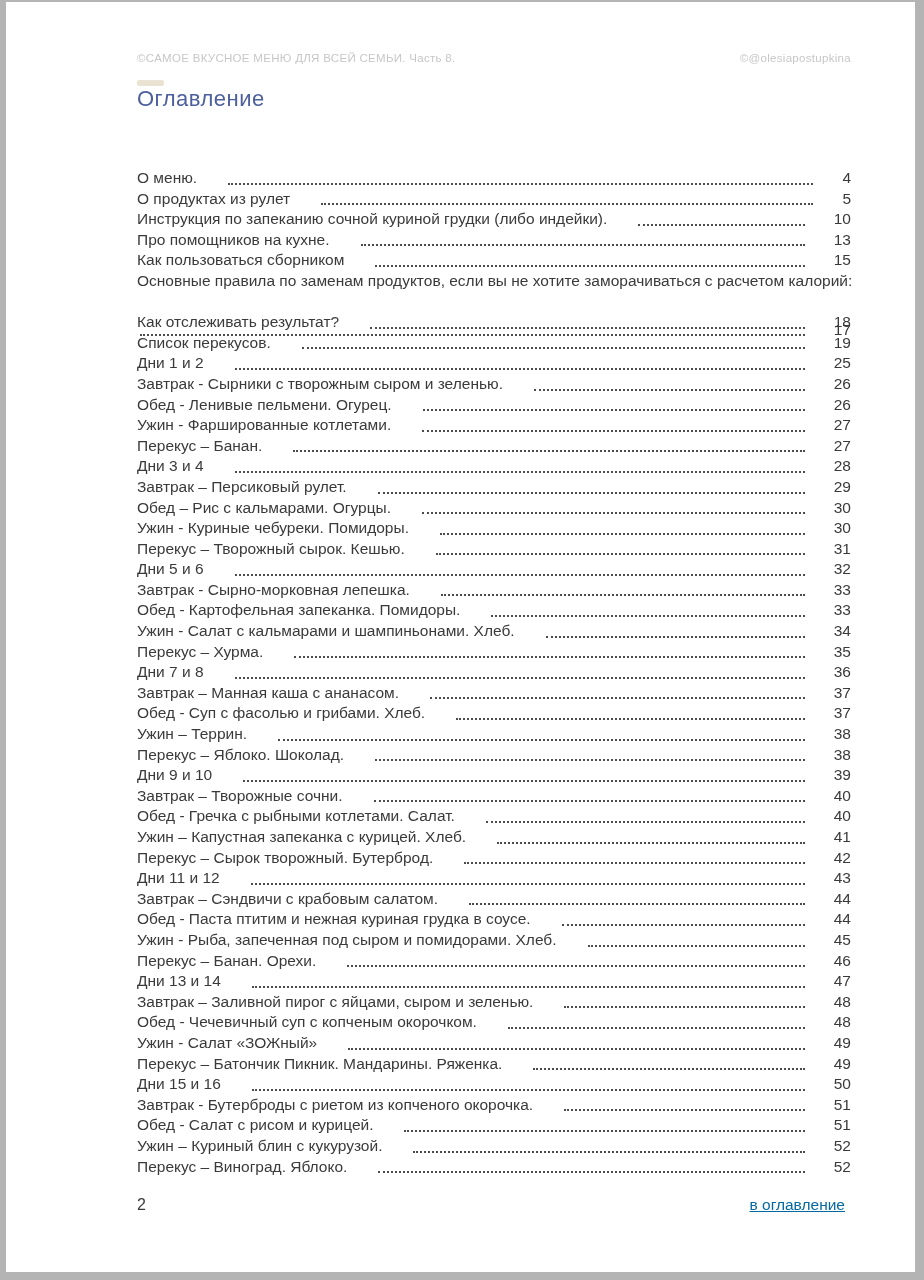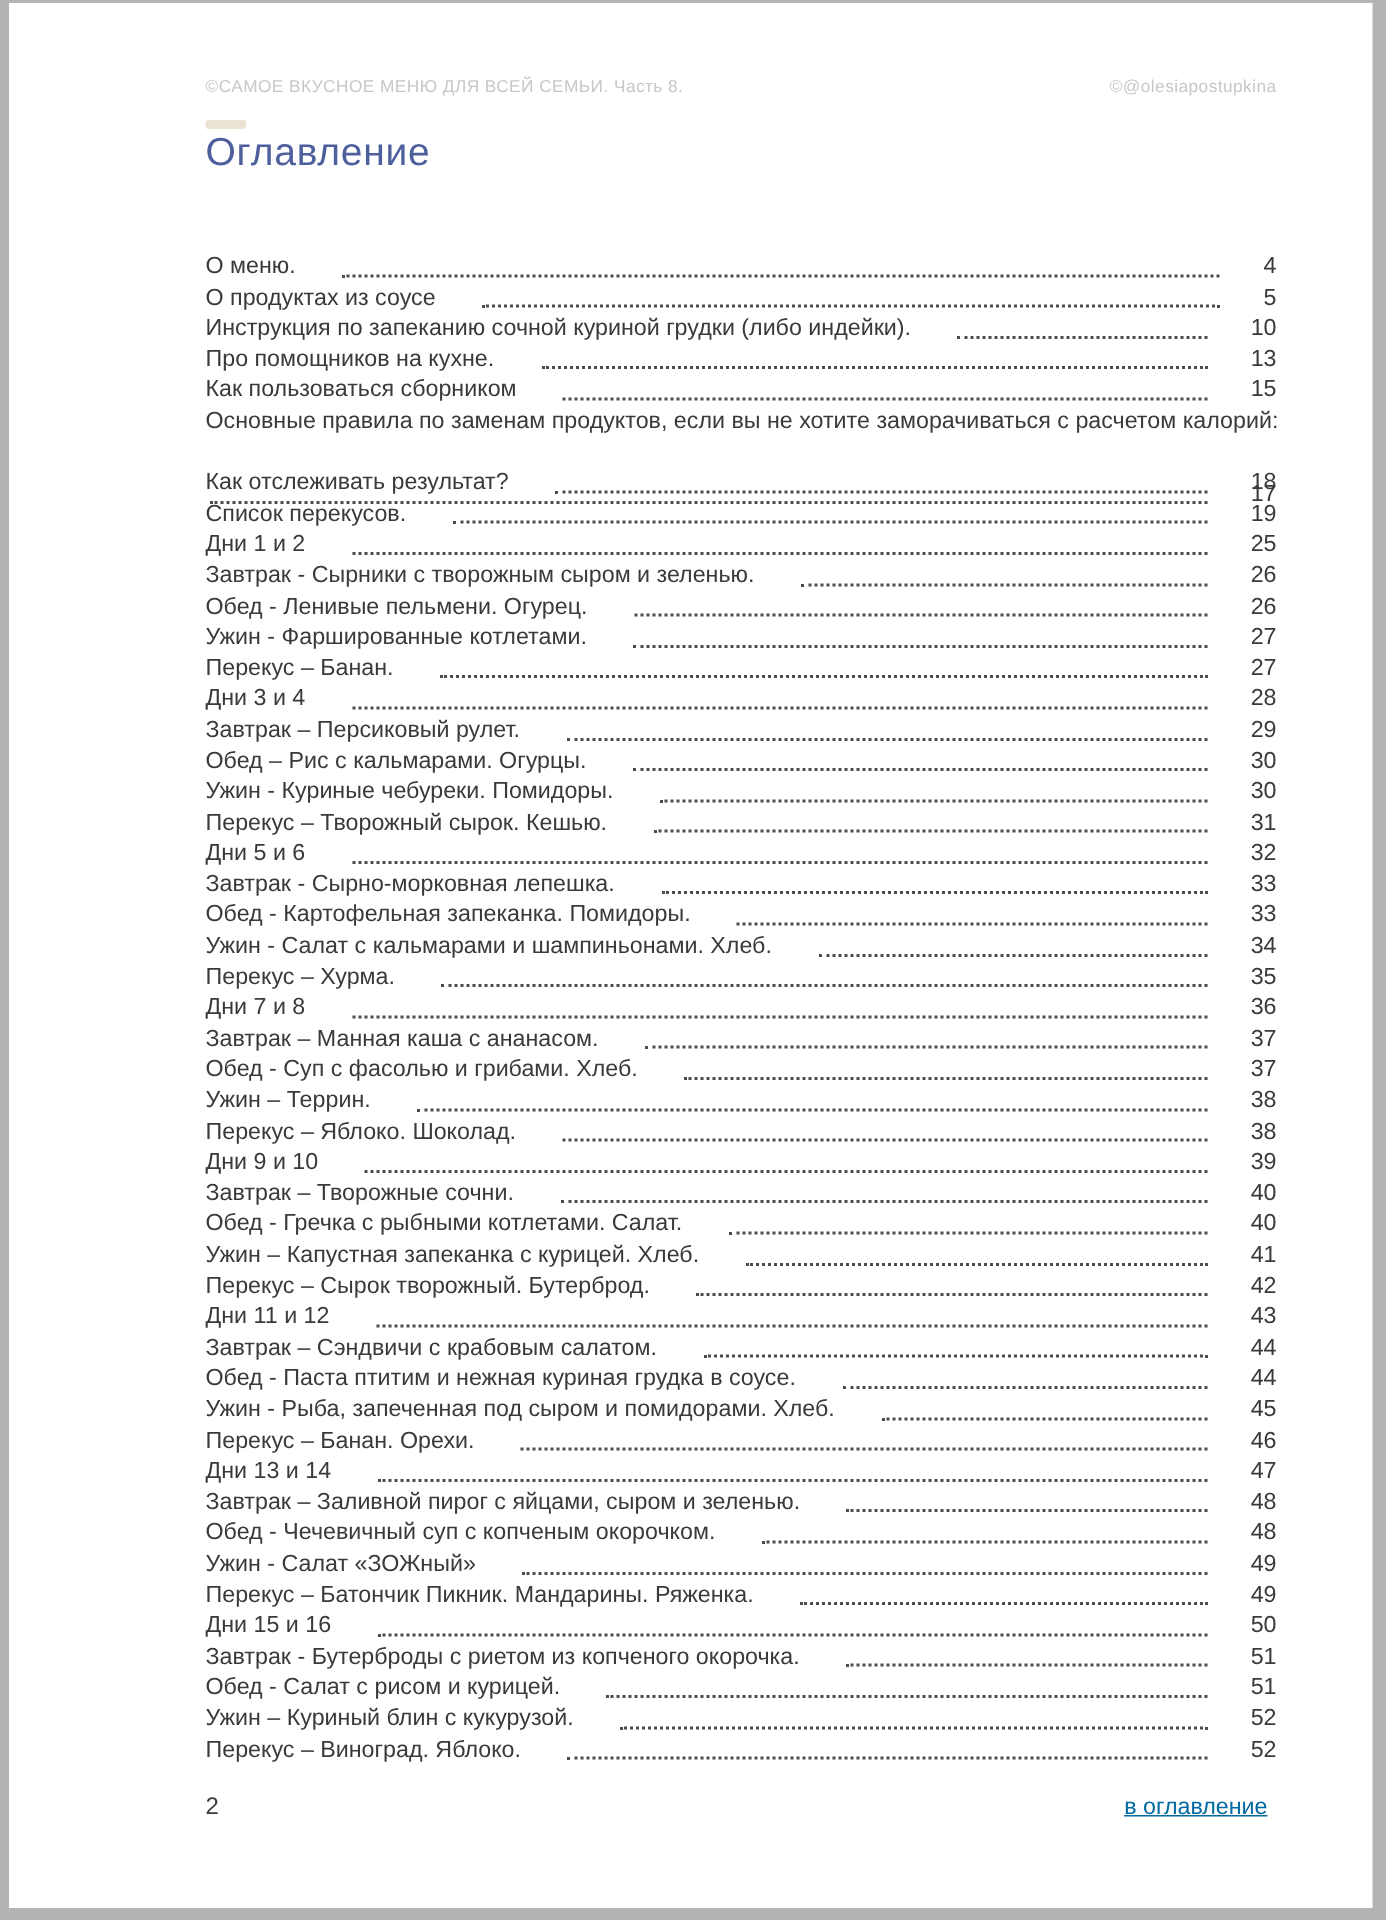--- a/index.html
+++ b/index.html
@@ -32,21 +32,21 @@
     position: absolute;
     top: 78px; left: 131px;
     width: 27px; height: 6px;
     background: #d9ccb0;
     opacity: 0.55;
     border-radius: 2px;
   }
   .toc-title {
     position: absolute;
     top: 84px; left: 131px;
-    font-size: 26px;
+    font-size: 22px;
     font-weight: 400;
     letter-spacing: 0.5px;
     color: #4d5f9c;
   }
   .toc-list {
     position: absolute;
     top: 166px; left: 131px;
     width: 714px;
   }
   .toc-row {
@@ -101,21 +101,21 @@
 
     <div class="toc-title">Оглавление</div>
 
     <div class="toc-list" id="toc-list">
         <div class="toc-row">
     <span class="toc-label">О меню. </span>
     <span class="toc-leader"></span>
     <span class="toc-page">4</span>
   </div>
         <div class="toc-row">
-    <span class="toc-label">О продуктах из соусе</span>
+    <span class="toc-label">О продуктах из рулет</span>
     <span class="toc-leader"></span>
     <span class="toc-page">5</span>
   </div>
         <div class="toc-row">
     <span class="toc-label">Инструкция по запеканию сочной куриной грудки (либо индейки).</span>
     <span class="toc-leader"></span>
     <span class="toc-page">10</span>
   </div>
         <div class="toc-row">
     <span class="toc-label">Про помощников на кухне.</span>

